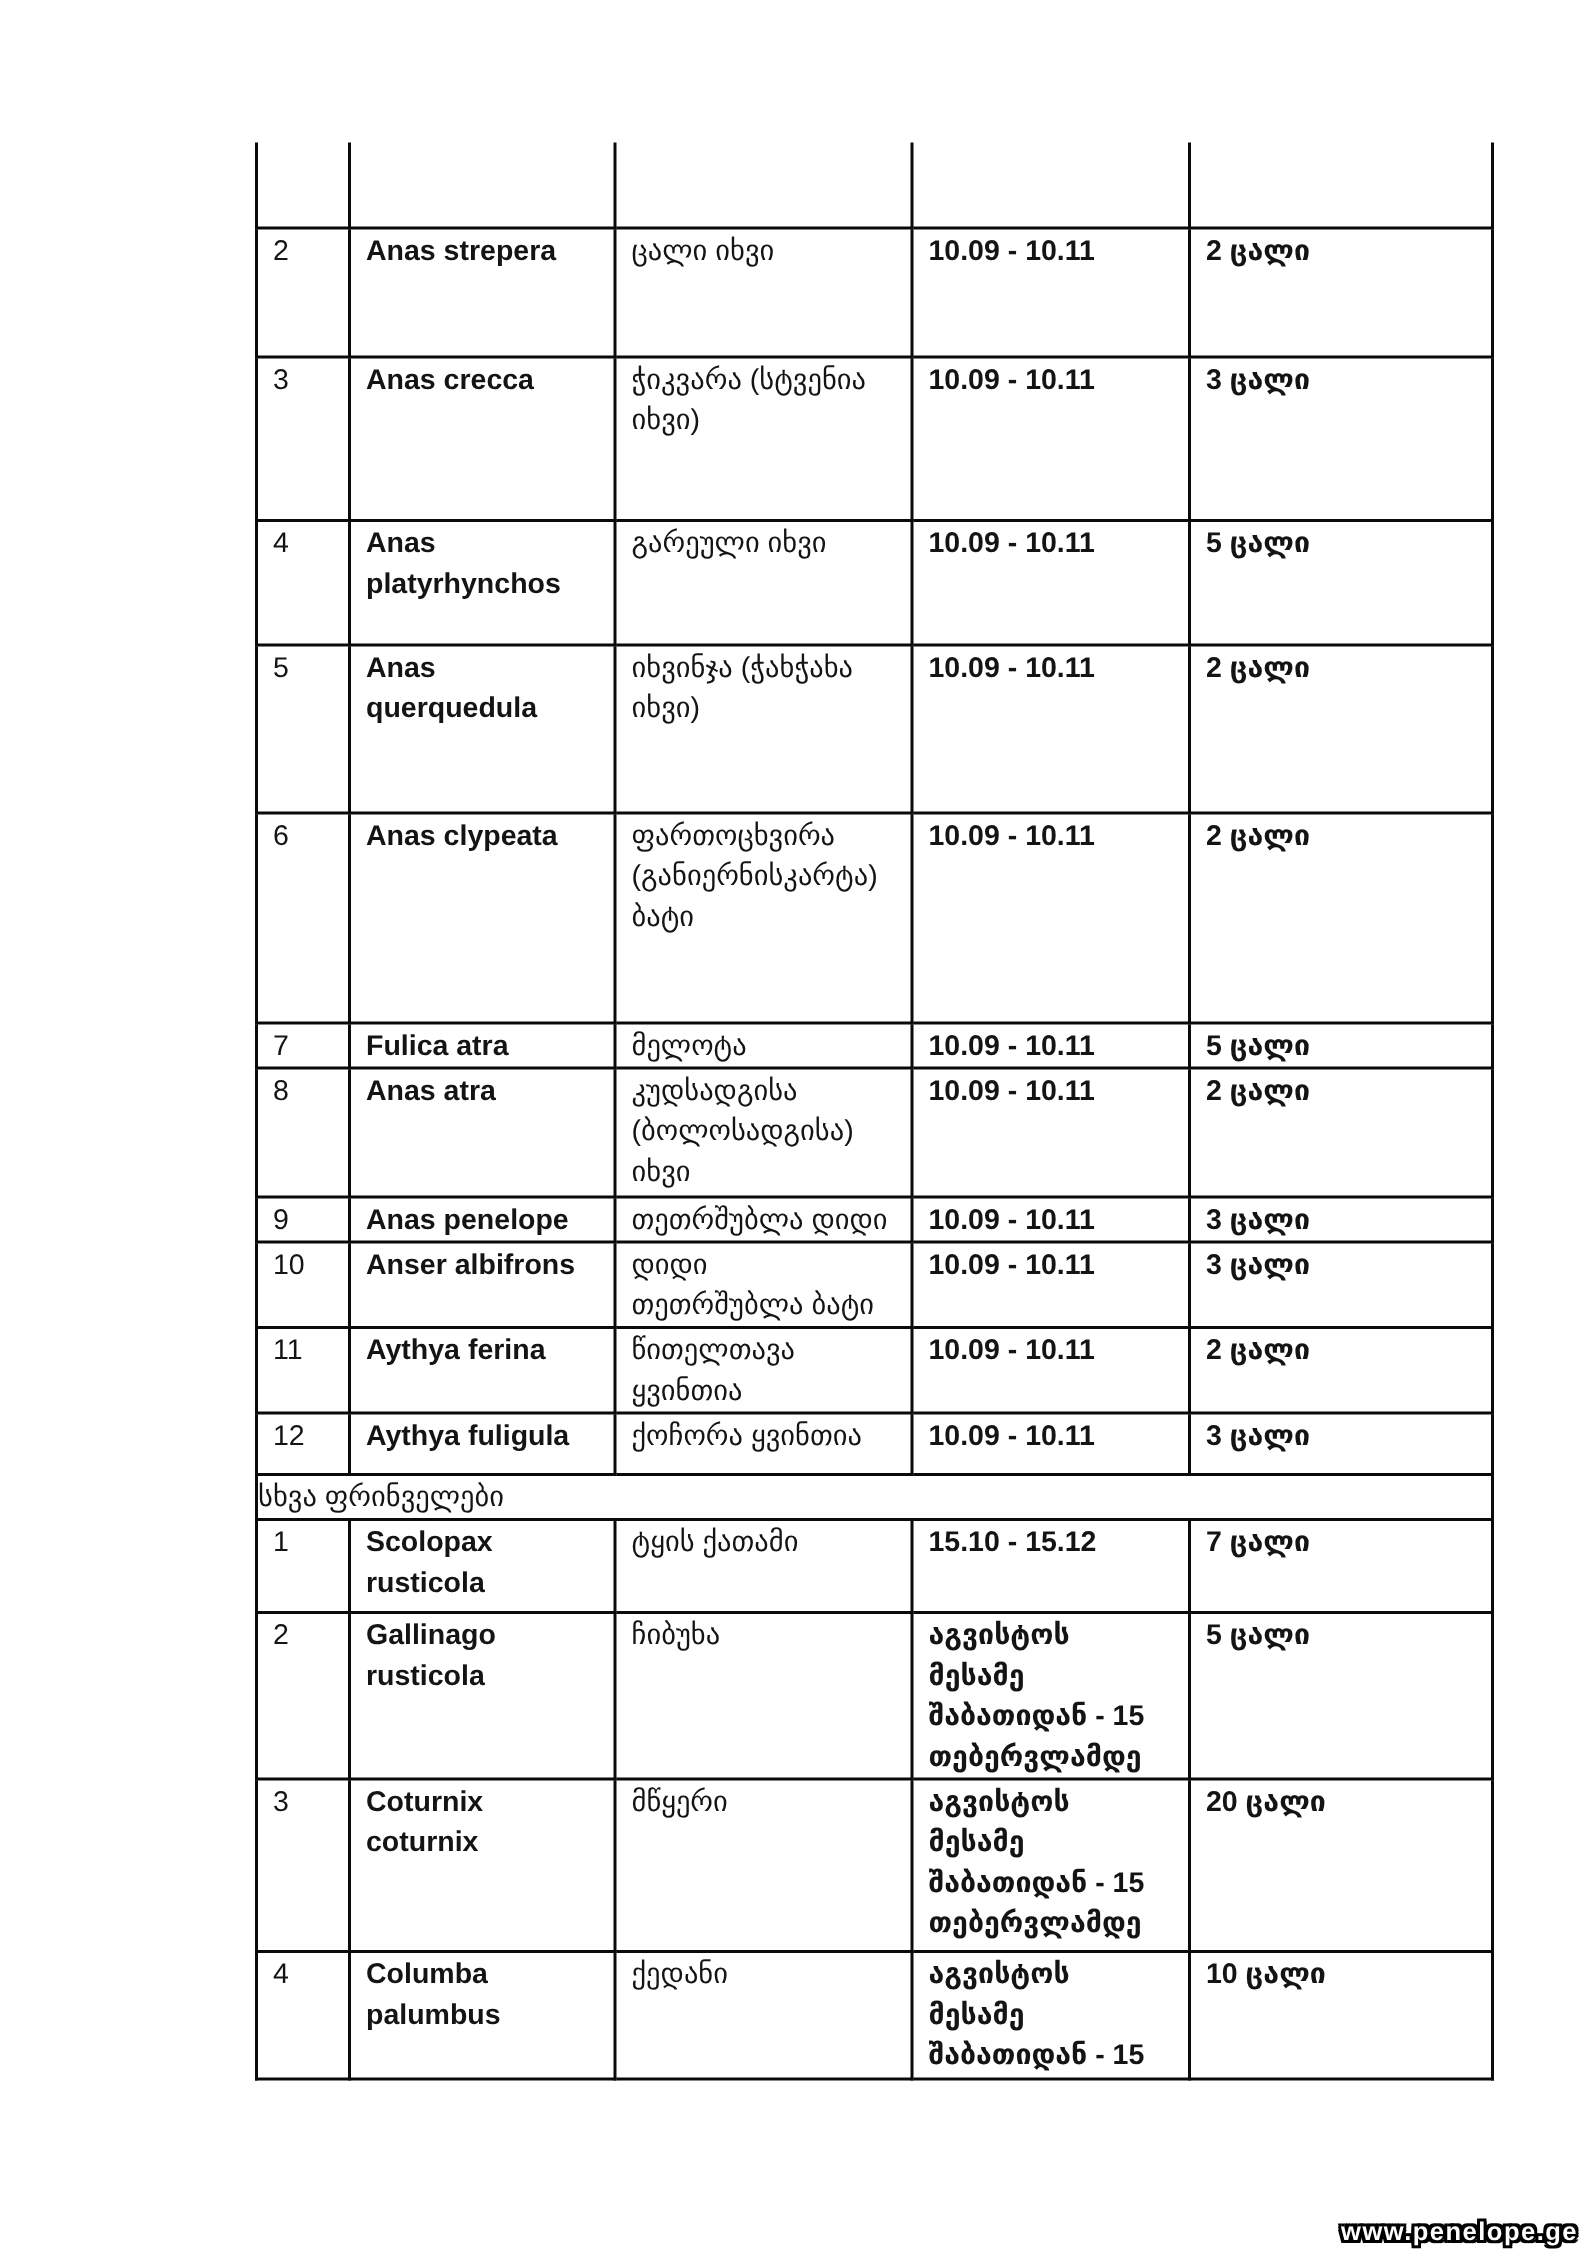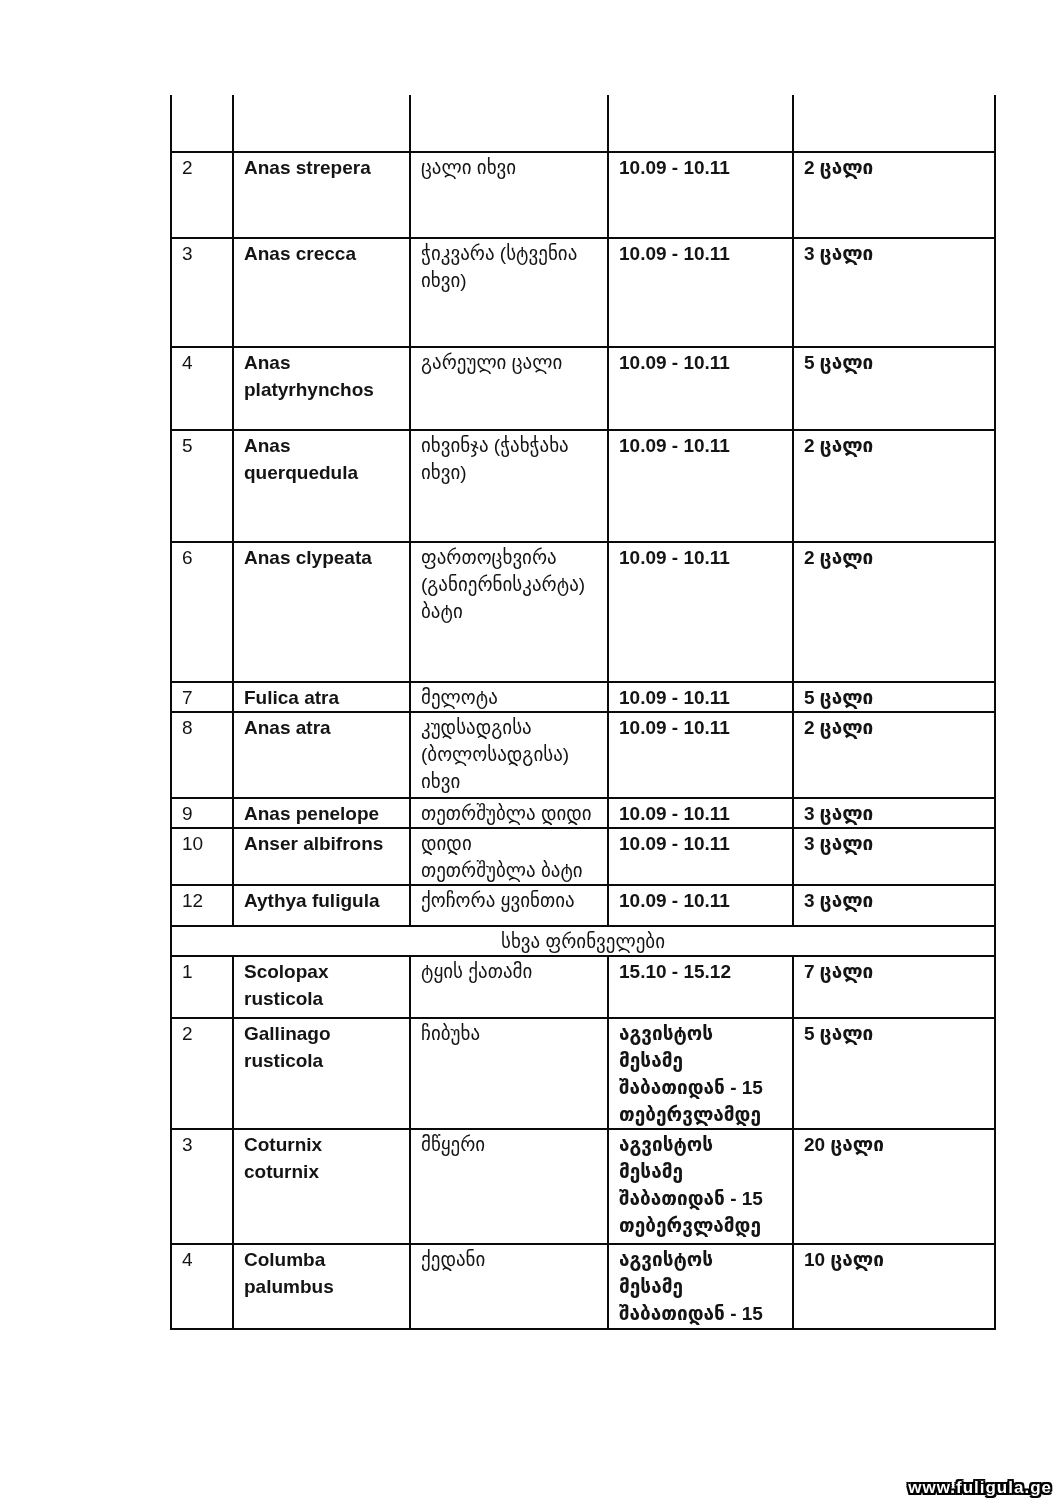--- a/index.html
+++ b/index.html
@@ -33,21 +33,21 @@
     white-space: pre-line;
     overflow: hidden;
     box-sizing: border-box;
   }
   table.doc-table tr.cut-top td {
     border-top: none;
   }
   td.c2, td.c4, td.c5 { padding-left: 12px; font-weight: bold; }
   td.c3 { padding-left: 10px; padding-right: 8px; }
   tr.section-row td {
-    text-align: center;
+    text-align: left;
     padding-left: 0;
     padding-right: 0;
   }
   .watermark {
     position: absolute;
     right: 8px;
     bottom: 2px;
     font-size: 17px;
     font-weight: bold;
     letter-spacing: 1px;
@@ -90,21 +90,21 @@
           <td class="c2">Anas crecca</td>
           <td class="c3">ჭიკვარა  (სტვენია
 იხვი)</td>
           <td class="c4">10.09 - 10.11</td>
           <td class="c5">3 ცალი</td>
         </tr>
         <tr style="height: 83px;">
           <td class="c1">4</td>
           <td class="c2">Anas
 platyrhynchos</td>
-          <td class="c3">გარეული ცალი</td>
+          <td class="c3">გარეული იხვი</td>
           <td class="c4">10.09 - 10.11</td>
           <td class="c5">5 ცალი</td>
         </tr>
         <tr style="height: 112px;">
           <td class="c1">5</td>
           <td class="c2">Anas
 querquedula</td>
           <td class="c3">იხვინჯა  (ჭახჭახა
 იხვი)</td>
           <td class="c4">10.09 - 10.11</td>
@@ -142,20 +142,28 @@
           <td class="c4">10.09 - 10.11</td>
           <td class="c5">3 ცალი</td>
         </tr>
         <tr style="height: 44px;">
           <td class="c1">10</td>
           <td class="c2">Anser albifrons</td>
           <td class="c3">დიდი
 თეთრშუბლა ბატი</td>
           <td class="c4">10.09 - 10.11</td>
           <td class="c5">3 ცალი</td>
+        </tr>
+        <tr style="height: 57px;">
+          <td class="c1">11</td>
+          <td class="c2">Aythya ferina</td>
+          <td class="c3">წითელთავა
+ყვინთია</td>
+          <td class="c4">10.09 - 10.11</td>
+          <td class="c5">2 ცალი</td>
         </tr>
         <tr style="height: 41px;">
           <td class="c1">12</td>
           <td class="c2">Aythya fuligula</td>
           <td class="c3">ქოჩორა ყვინთია</td>
           <td class="c4">10.09 - 10.11</td>
           <td class="c5">3 ცალი</td>
         </tr>
         <tr class="section-row" style="height: 30px;">
           <td colspan="5">სხვა ფრინველები</td>
@@ -196,15 +204,15 @@
 palumbus</td>
           <td class="c3">ქედანი</td>
           <td class="c4">აგვისტოს
 მესამე
 შაბათიდან  -  15</td>
           <td class="c5">10 ცალი</td>
         </tr>
       </tbody>
   </table>
 
-  <div class="watermark">www.fuligula.ge</div>
+  <div class="watermark">www.penelope.ge</div>
 
 </div>
 
 </body></html>

